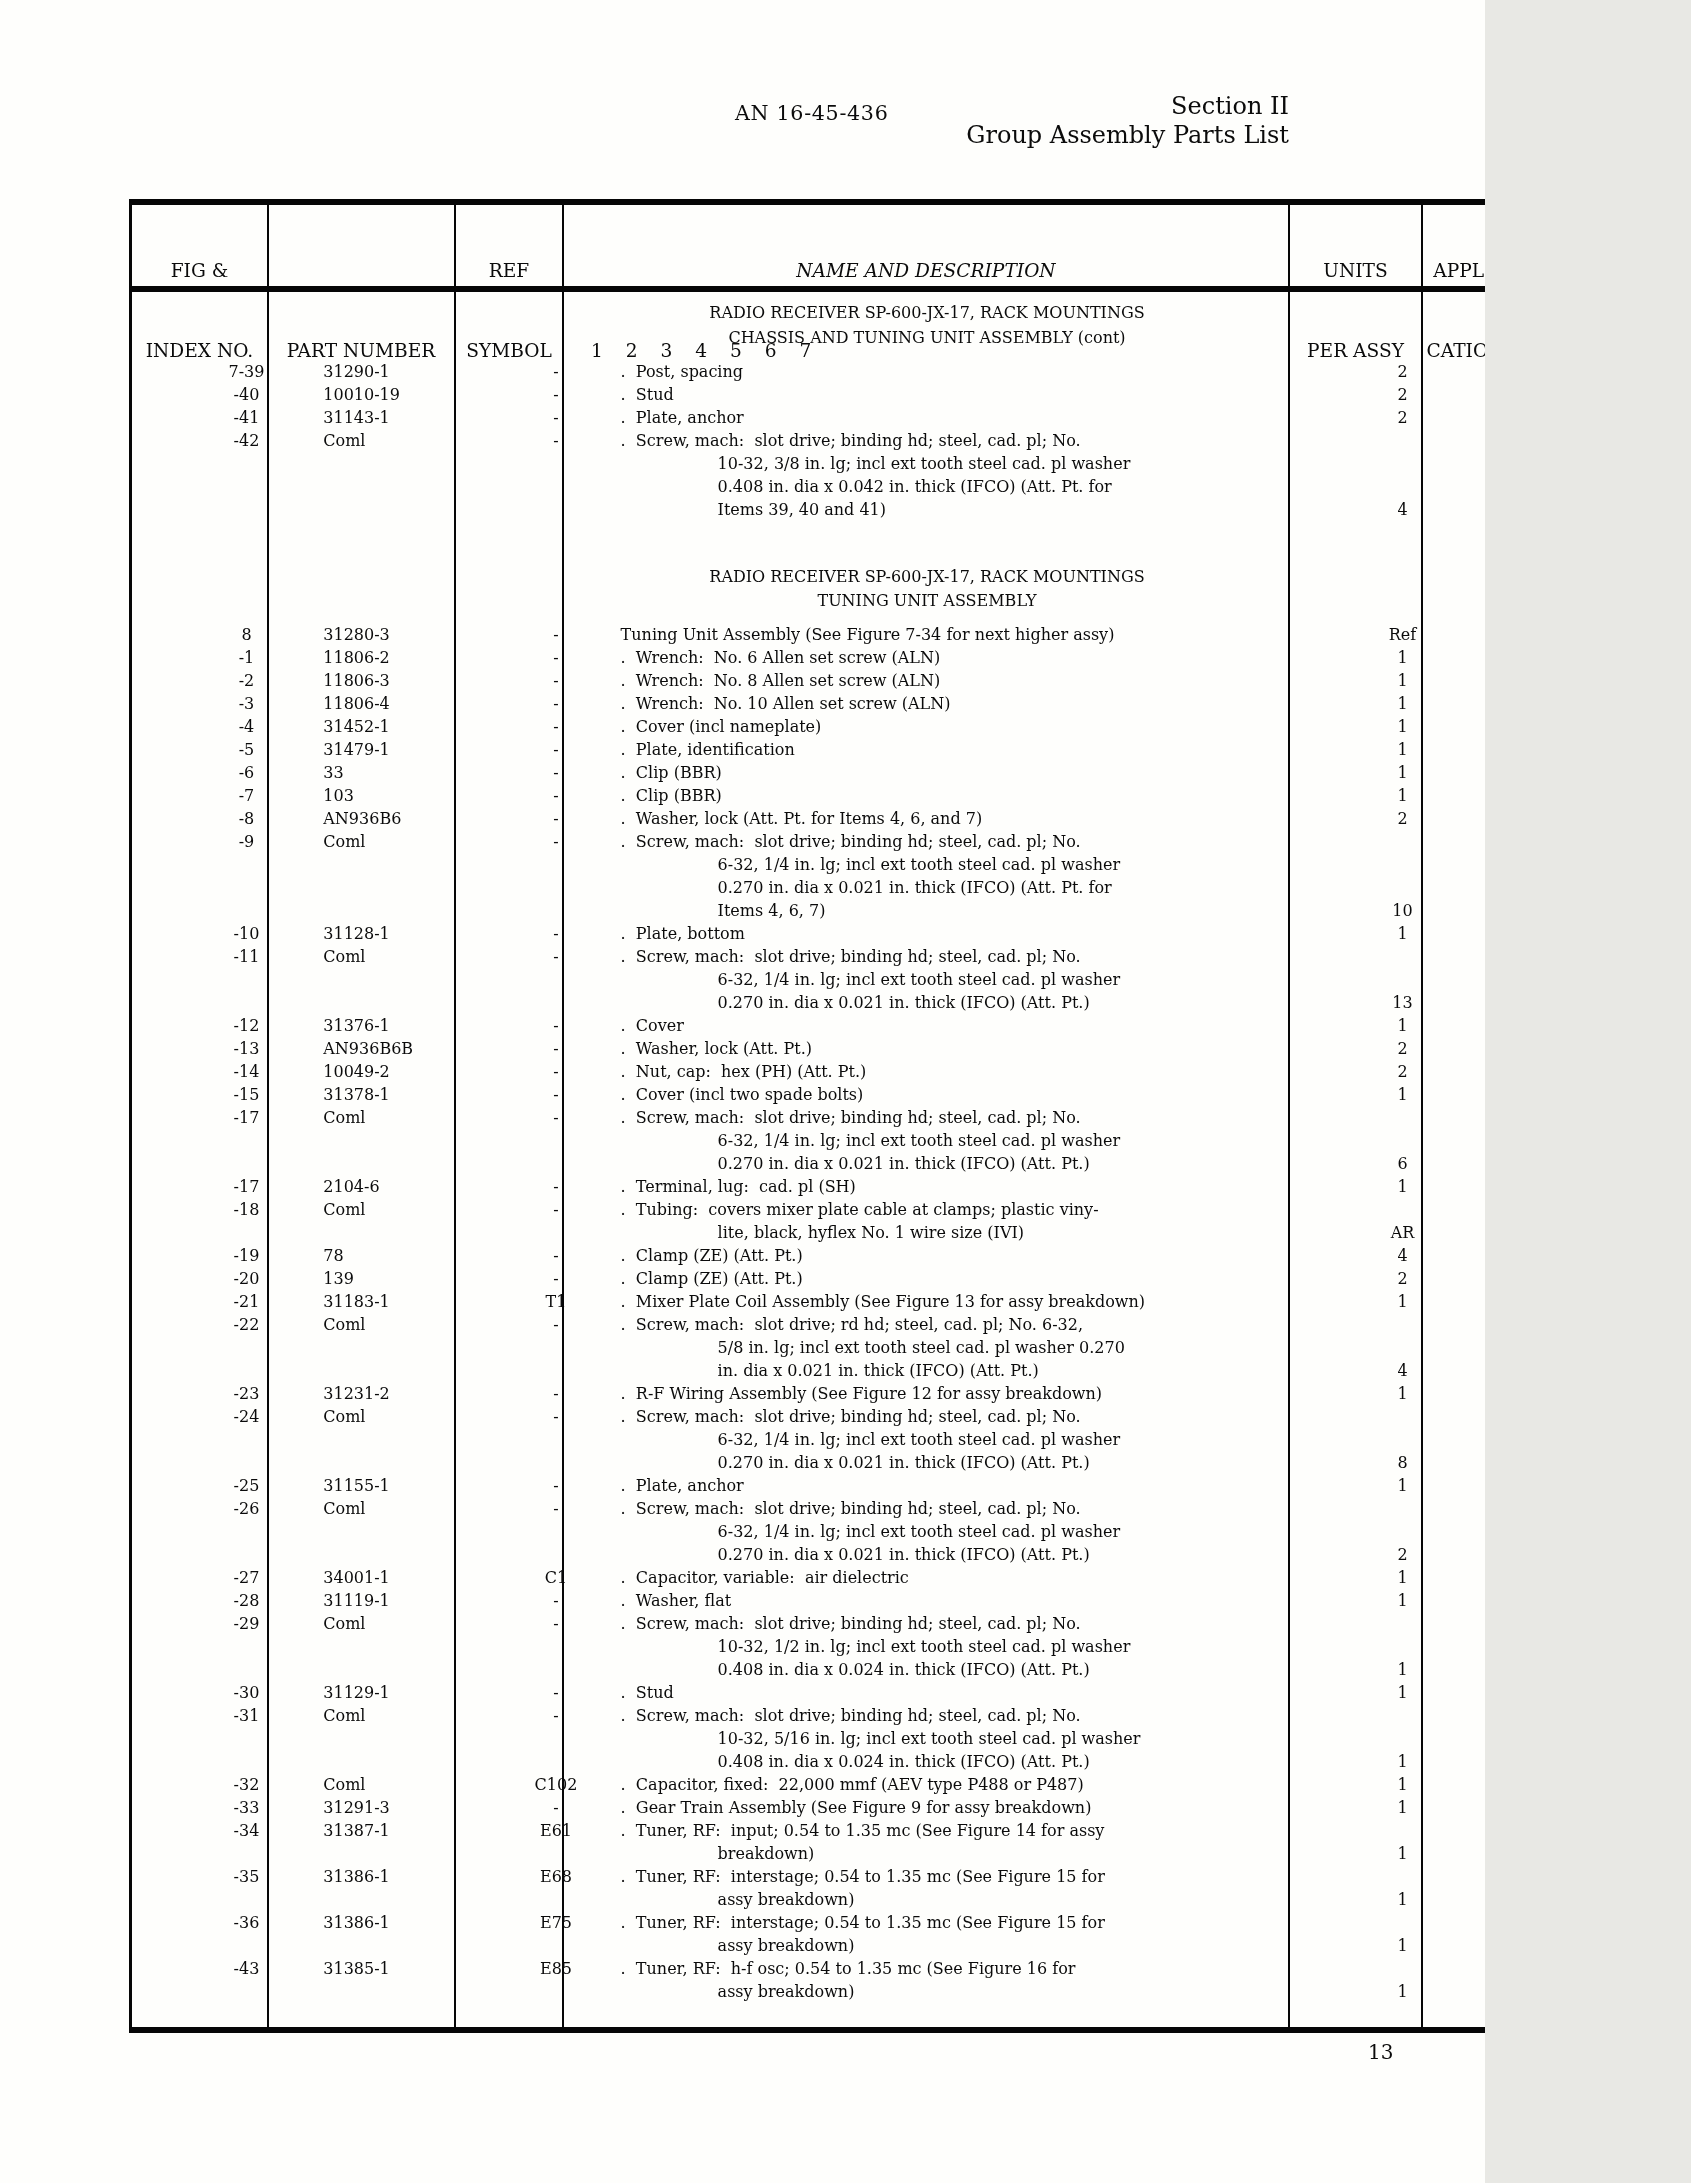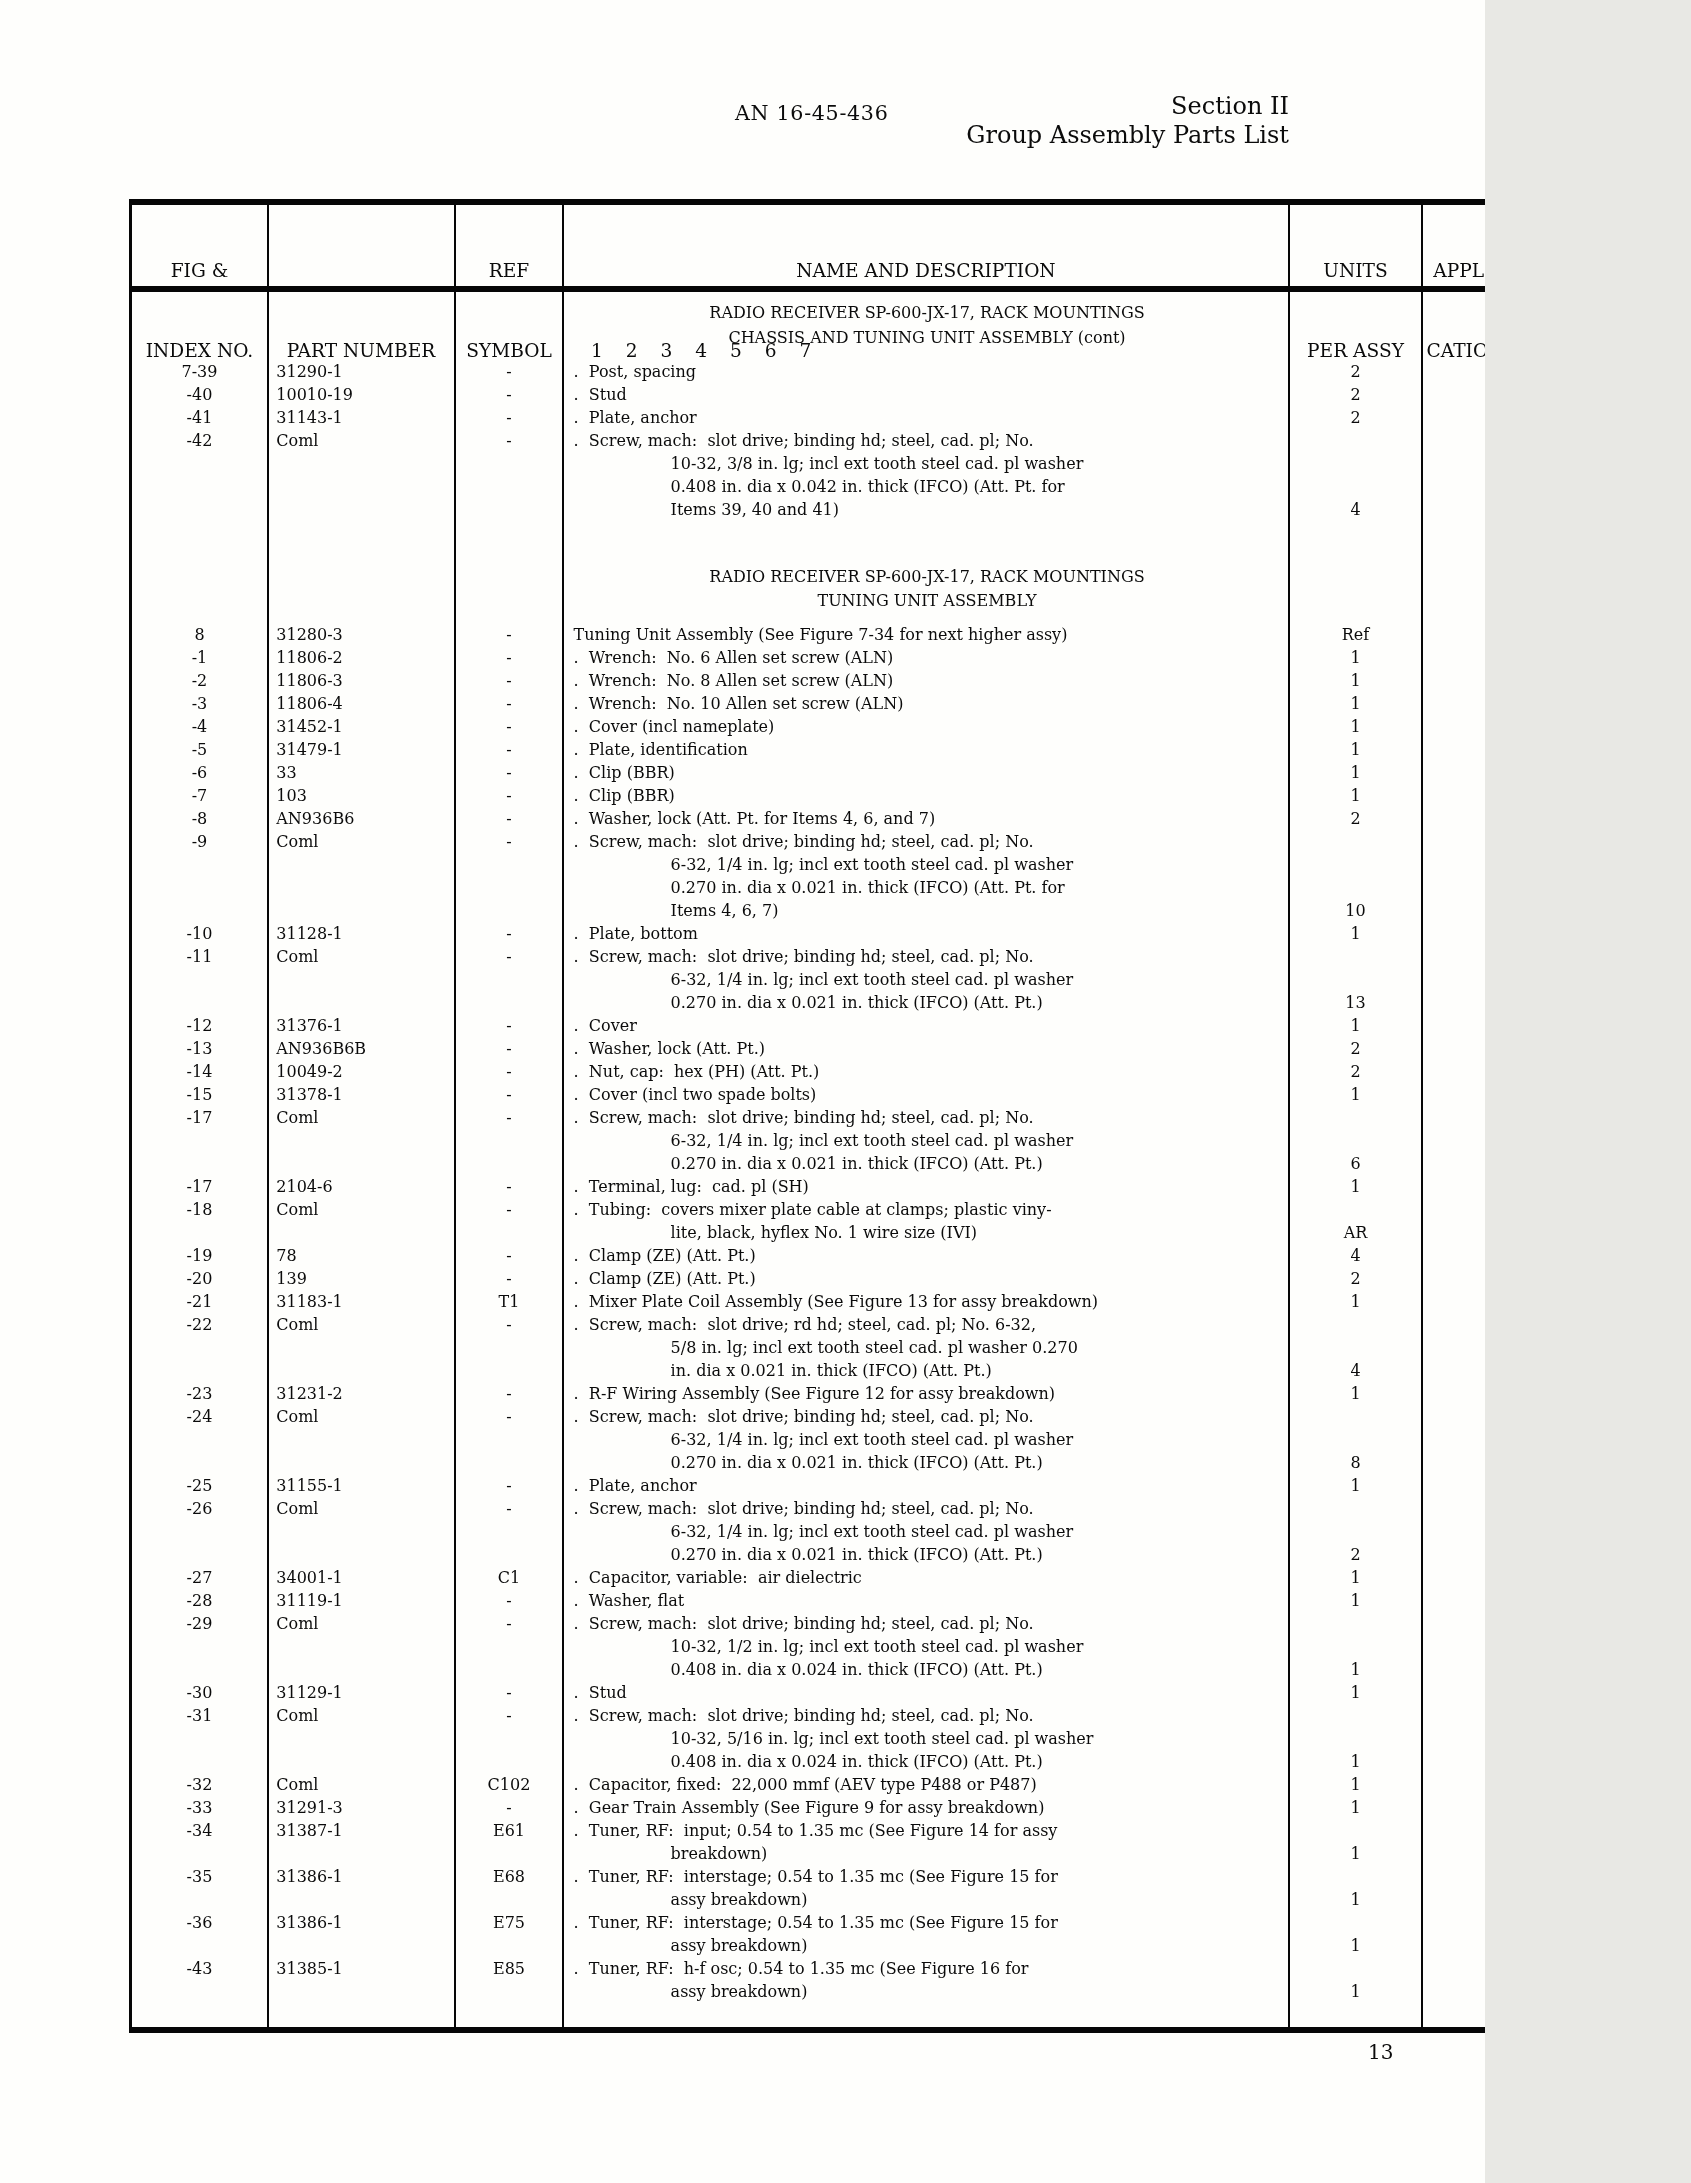--- a/index.html
+++ b/index.html
@@ -45,33 +45,34 @@
     box-sizing: border-box;
     height: 87px;
     border-bottom: 6px solid #060606;
     display: grid;
     grid-template-columns: 135px 188px 108px 726px 133px 1fr;
     align-items: center;
     font-size: 18.6px;
   }
   .th { text-align: center; line-height: 26.5px; white-space: pre; }
   .th .l1, .th .l2 { min-height: 26.5px; }
-  .th-desc .l1 { text-align: center; }
+  .th-desc .l1 { text-align: center; font-style: italic; }
   .th-desc .l2 { text-align: left; padding-left: 28px; word-spacing: 17px; }
   .tbody { padding-top: 9.3px; font-size: 16px; }
   .sec-title {
     width: 726px; margin-left: 432px;
     text-align: center; line-height: 24.5px; white-space: pre;
   }
   .section-block.second { margin-top: 44px; }
   .rows { margin-top: 9.3px; }
   .row {
     display: grid;
     grid-template-columns: 135px 188px 108px 726px 133px 1fr;
     line-height: 23px;
+    padding-left: 47px;
   }
   .c-idx { text-align: center; white-space: pre; }
   .c-part { padding-left: 9.3px; white-space: pre; }
   .c-ref { text-align: center; white-space: pre; }
   .c-desc { padding-left: 10.6px; }
   .c-desc .dl { white-space: pre; }
   .c-desc .dl.cont { padding-left: 97px; }
   .c-units { text-align: center; align-self: end; white-space: pre; }
   .c-app { }
   .page-number {

